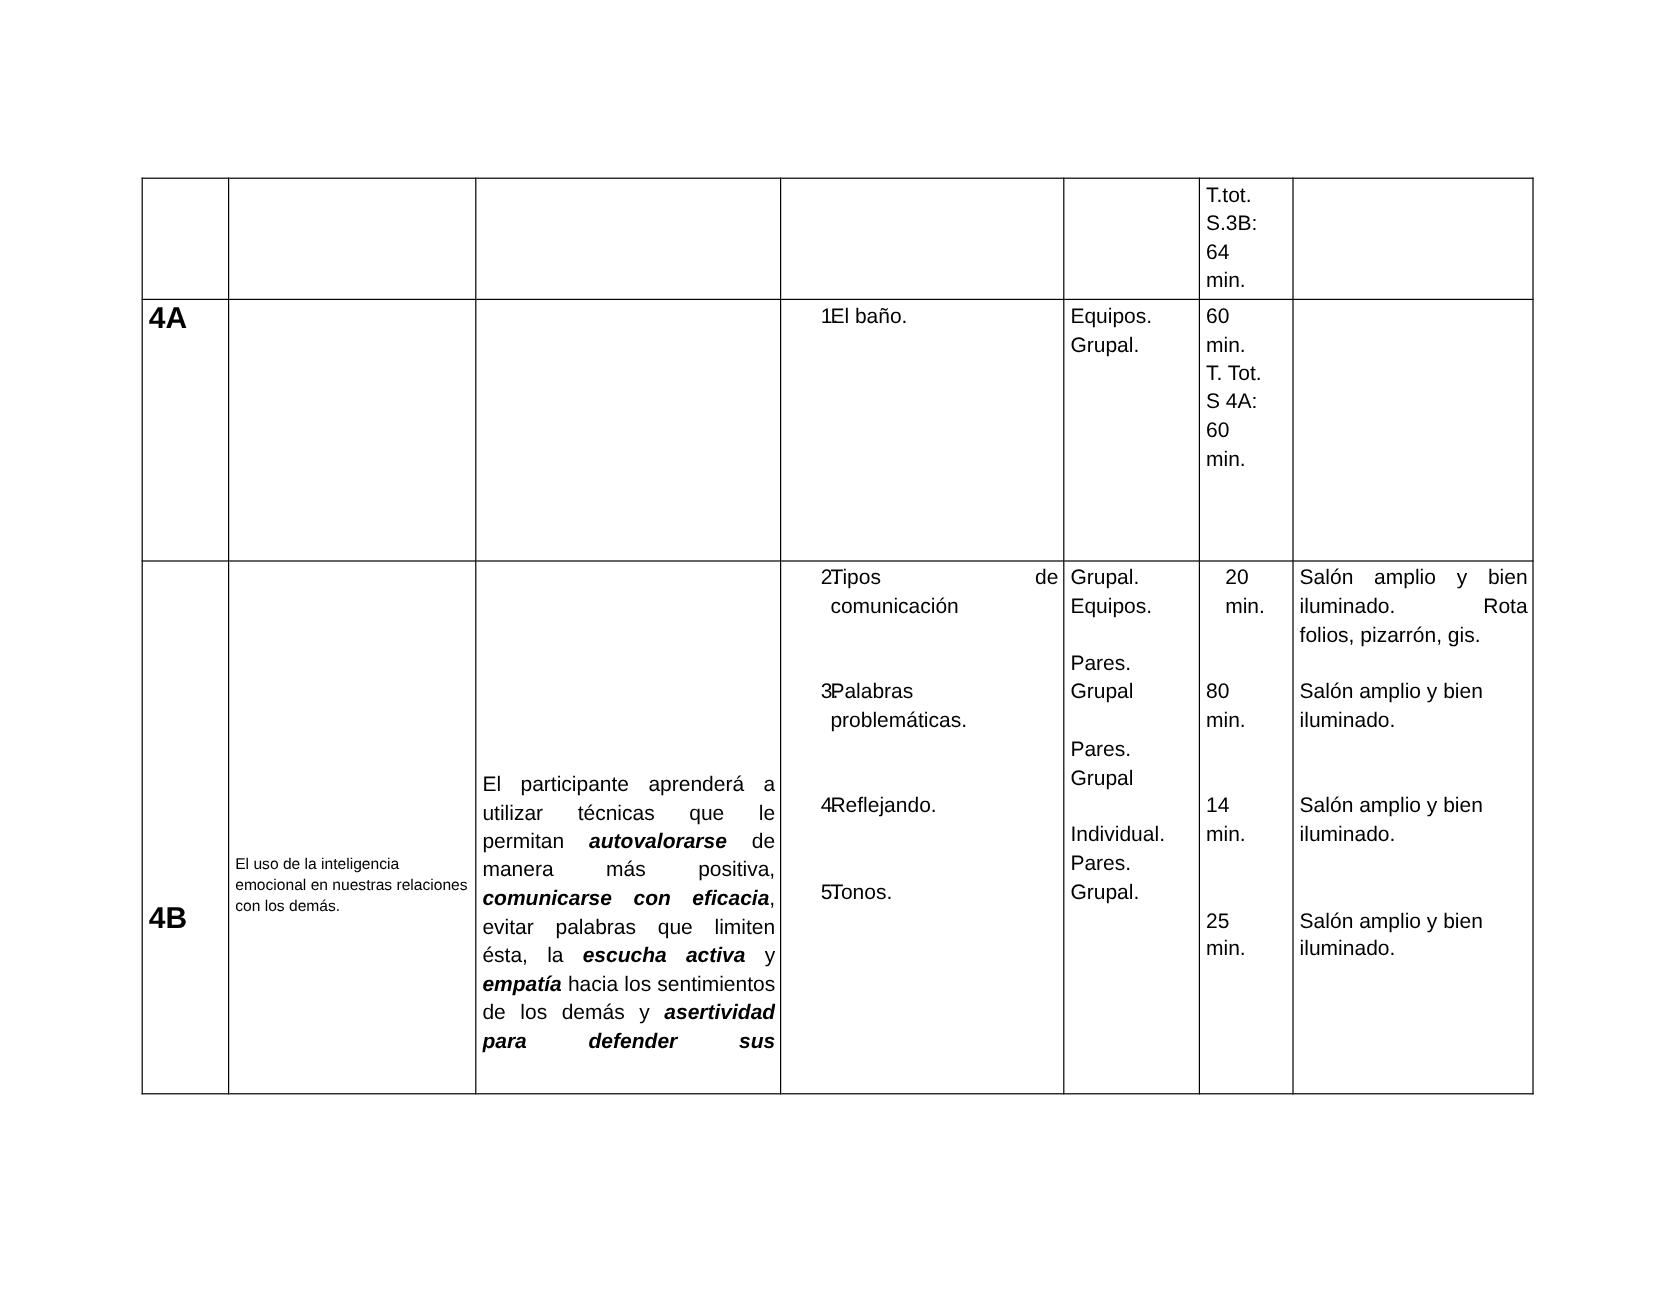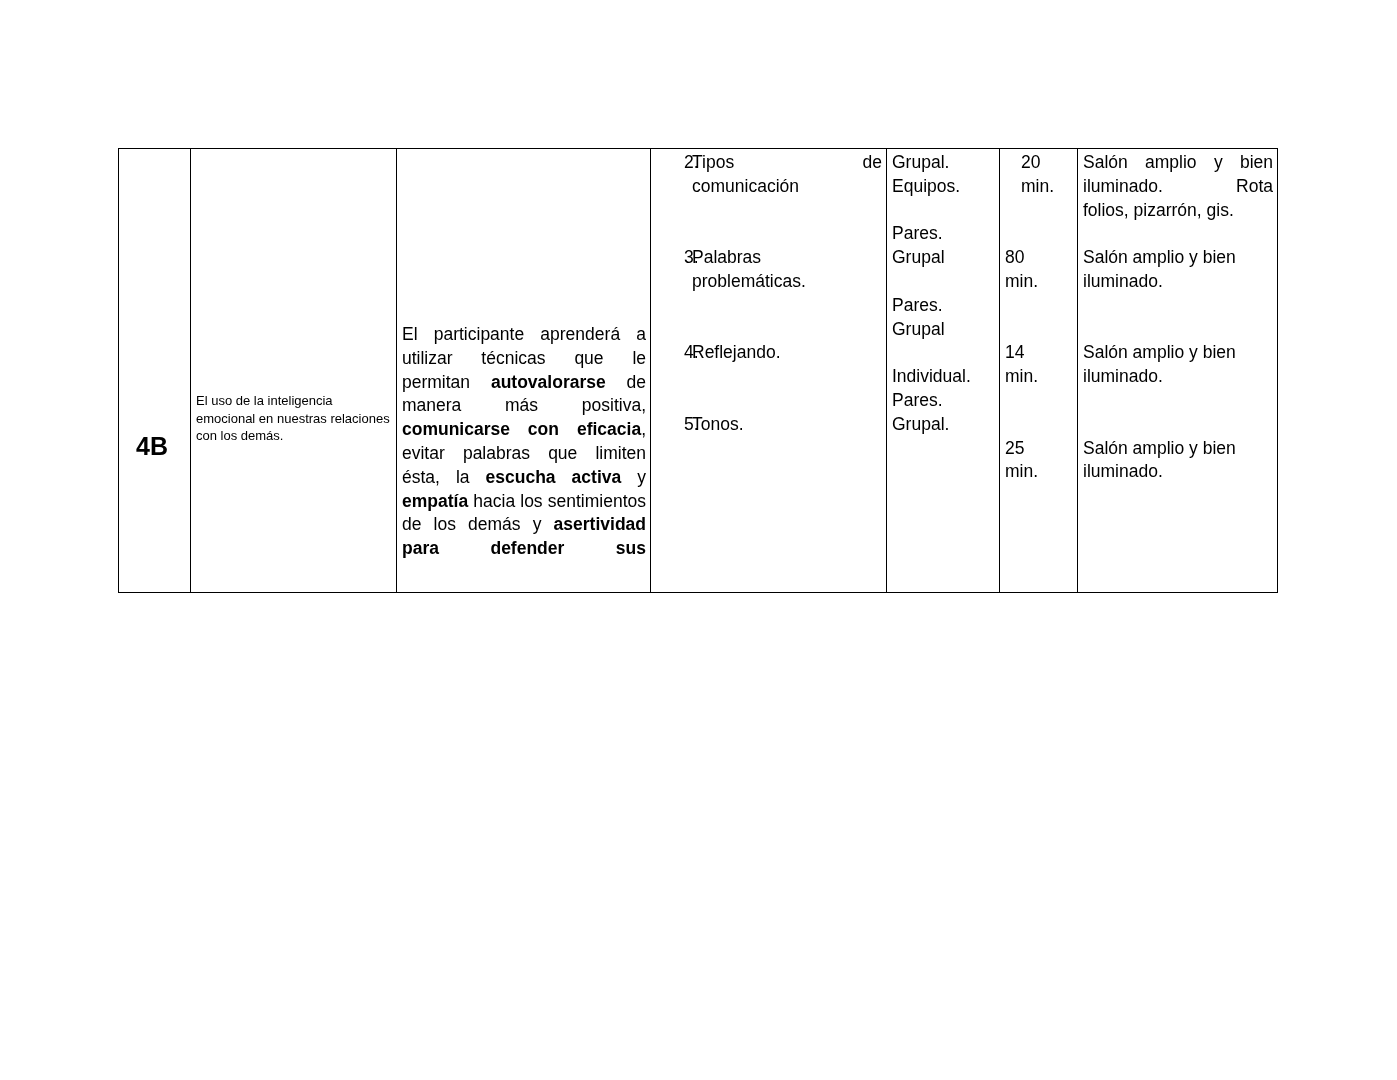--- a/index.html
+++ b/index.html
@@ -57,41 +57,41 @@
     padding-left:12px;
     padding-top:1px;
   }
   .u-4b{padding-top:0;}
   .u-4b .inner{
     position:relative;
     height:100%;
   }
   .u-4b .txt{
     position:absolute;
-    top:282px;left:12px;
+    top:282px;left:0;
   }
 
   .objective{
     text-align:left;
     font-size:13px;
     line-height:1.36;
   }
   .objective .inner{position:relative;height:100%;}
   .objective .txt{position:absolute;top:241px;left:0;right:0;}
 
   .desc{
     text-align:justify;
     text-align-last:justify;
     font-size:17.5px;
     line-height:1.36;
     hyphens:none;
   }
   .desc .inner{position:relative;height:100%;overflow:hidden;}
   .desc .txt{position:absolute;top:172px;left:0;right:0;}
-  .desc b{font-weight:bold;}
+  .desc b{font-weight:bold;font-style:italic;}
 
   
   .acts{position:relative;height:100%;}
   .act{
     display:flex;
     margin-bottom:0;
   }
   .act .num{
     width:36px;
     flex:0 0 36px;
@@ -116,21 +116,55 @@
       <col class="c1">
         <col class="c2">
         <col class="c3">
       <col class="c4">
         <col class="c5">
         <col class="c6">
         <col class="c7">
     </colgroup>
     <tbody>
 
-
+      <tr class="r1">
+        <td></td>
+        <td class="no-top no-left no-right no-bot"></td>
+        <td class="no-top no-left no-bot"></td>
+        <td></td>
+        <td></td>
+        <td class="plain" style="white-space:pre-line;">T.tot.
+S.3B:
+64
+min.</td>
+        <td></td>
+      </tr>
+
+      <tr class="r2">
+        <td class="unitlbl">4A</td>
+        <td class="no-left no-right no-bot no-top"></td>
+        <td class="no-left no-bot no-top"></td>
+        <td>
+          <div class="acts">
+            <div class="act">
+              <span class="num">1.</span>
+              <span class="body">El baño.</span>
+            </div>
+          </div>
+        </td>
+        <td class="plain" style="white-space:pre-line;">Equipos.
+Grupal.</td>
+        <td class="plain" style="white-space:pre-line;">60
+min.
+T. Tot.
+S  4A:
+60
+min.</td>
+        <td></td>
+      </tr>
 
       <tr class="r3">
         <td class="unitlbl u-4b">
           <div class="inner">
             <div class="txt">4B</div>
           </div>
         </td>
 
         <td class="objective no-left no-right no-bot no-top">
           <div class="inner">

